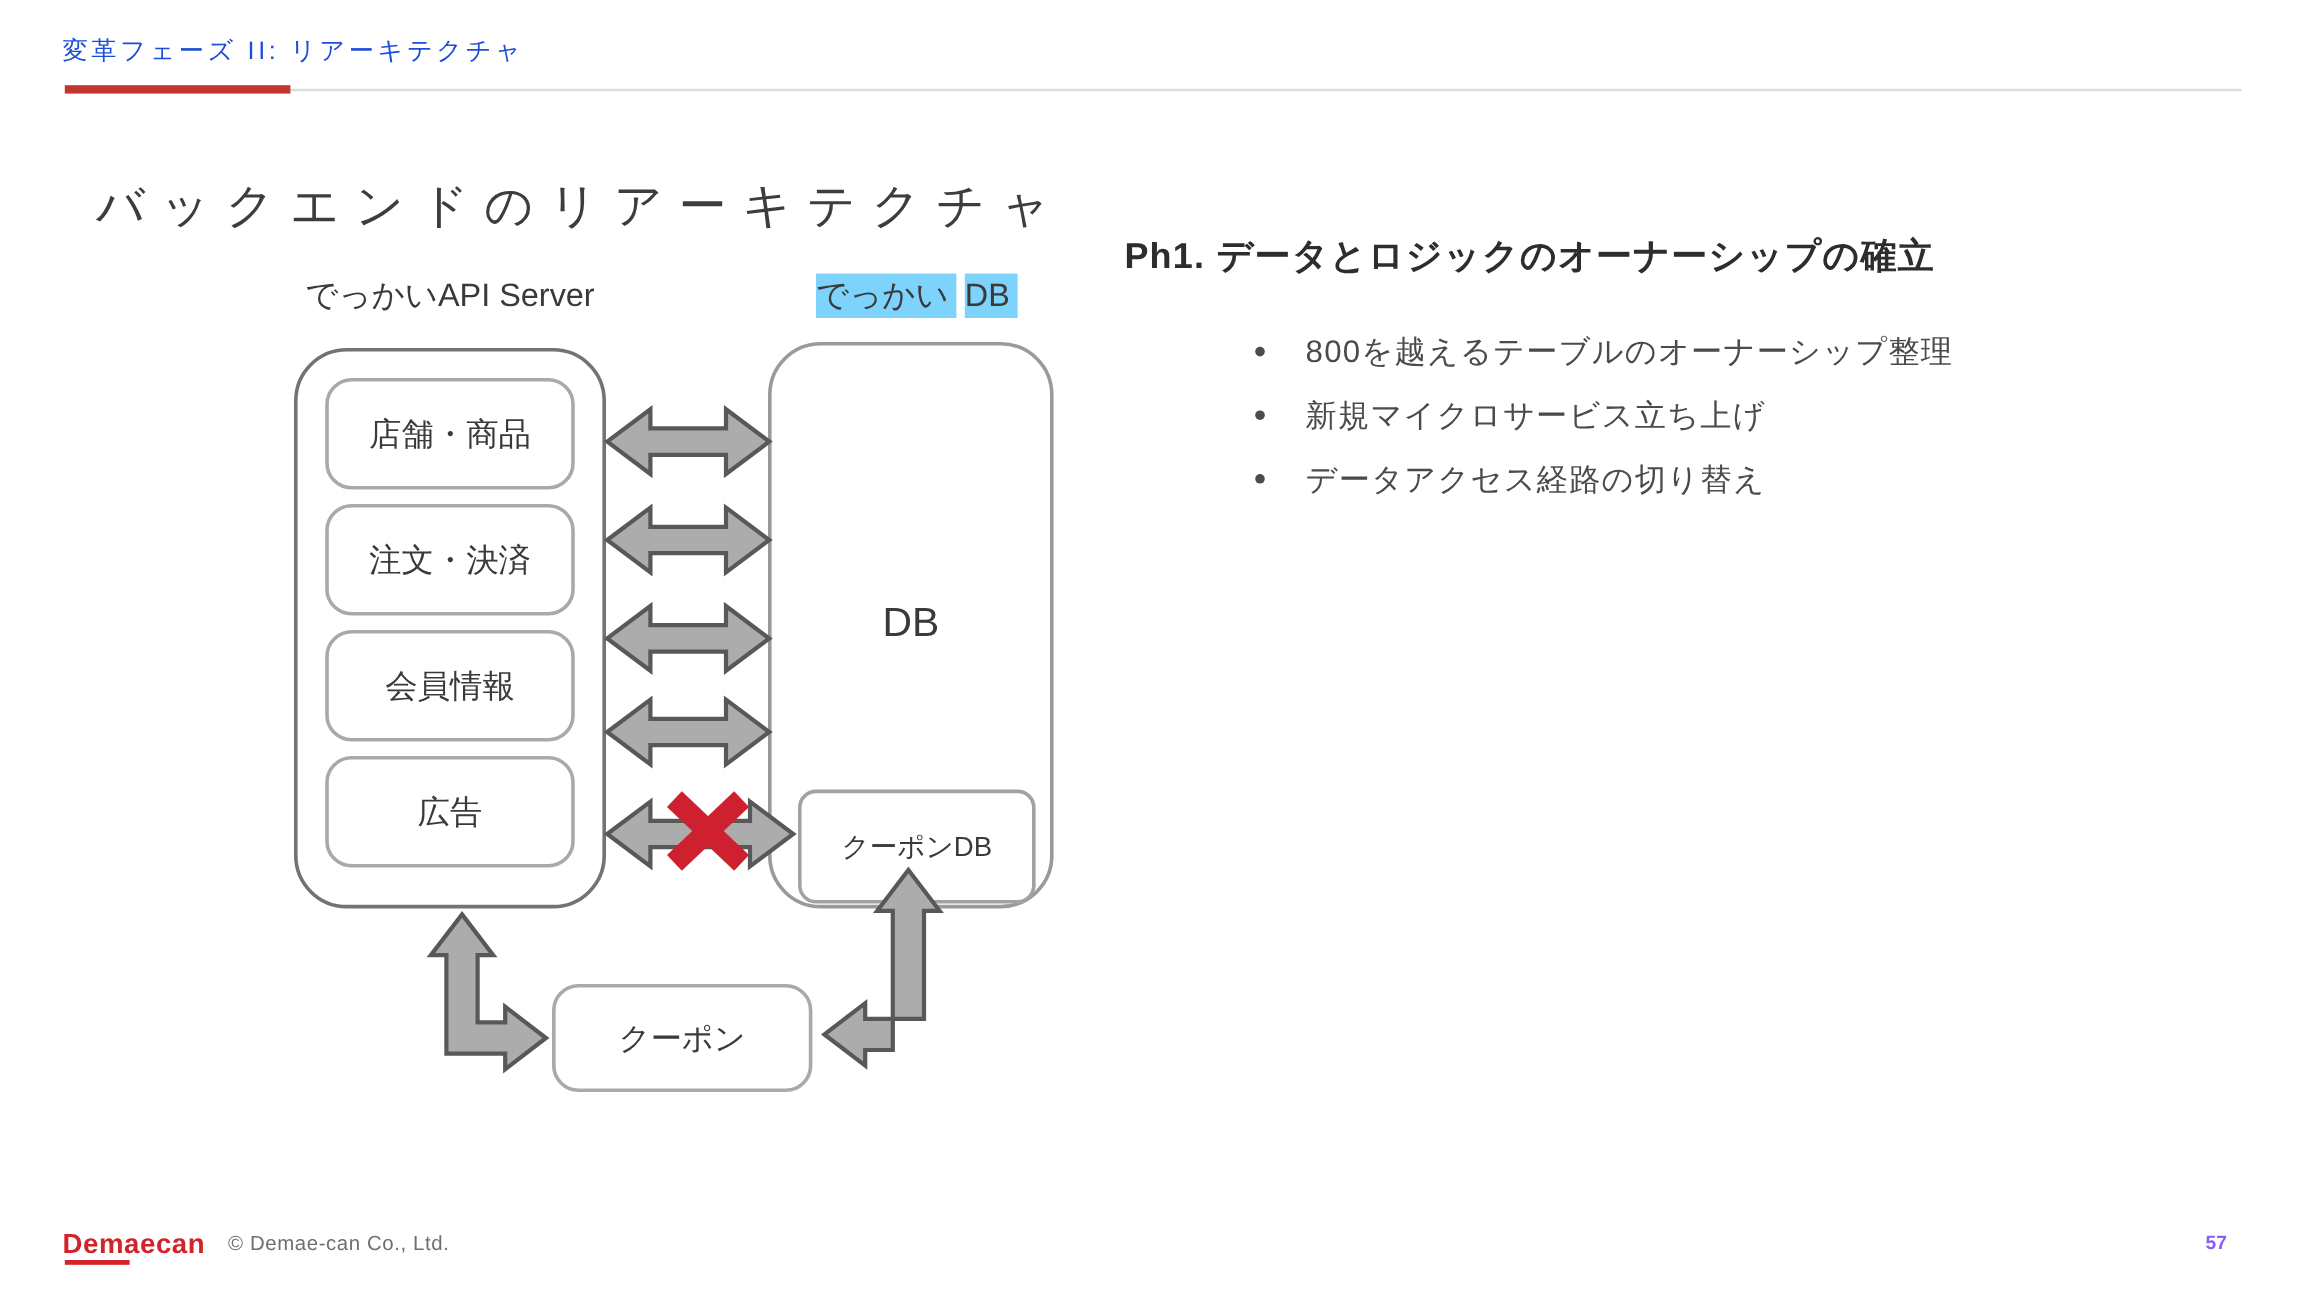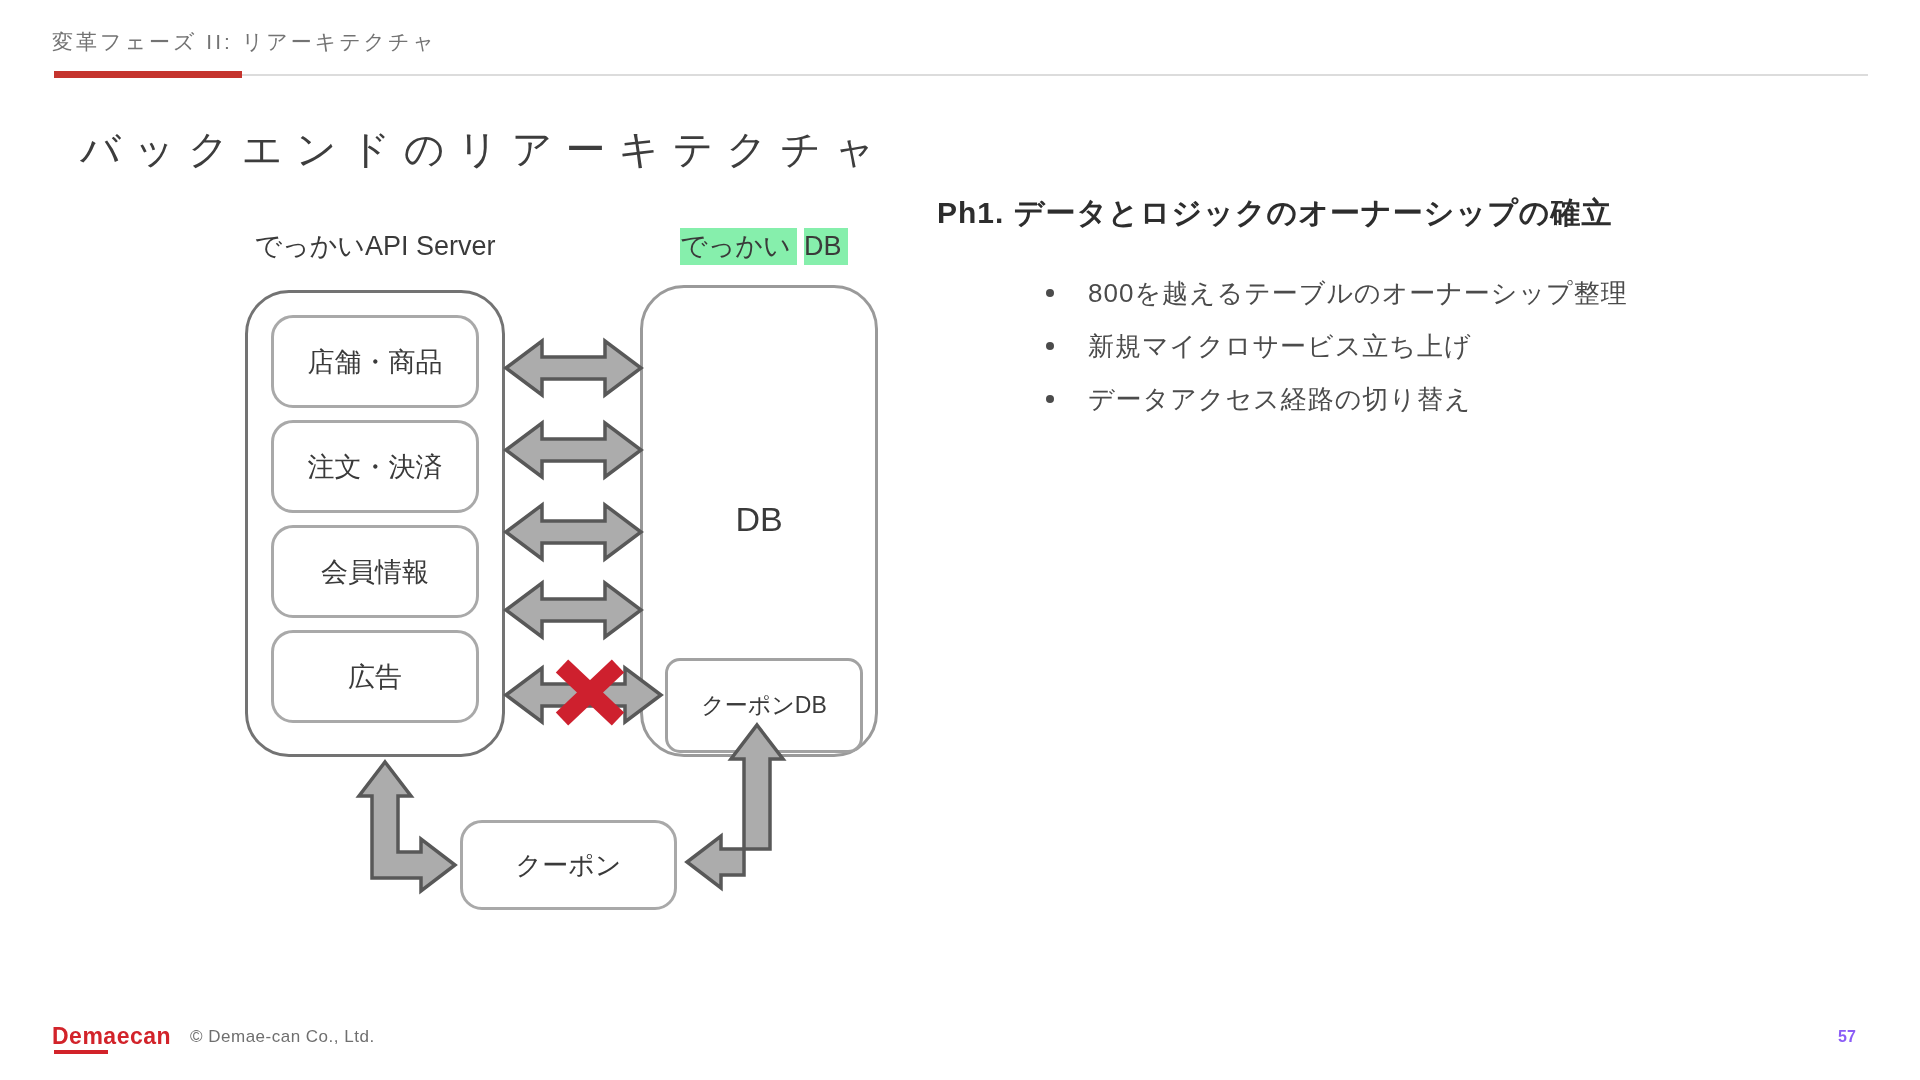--- a/index.html
+++ b/index.html
@@ -1,32 +1,32 @@
 <!DOCTYPE html>
 <html><head>
 <meta charset="utf-8">
 <style>
   html,body{margin:0;padding:0;background:#ffffff;}
   body{width:1920px;height:1080px;position:relative;overflow:hidden;
        font-family:"Liberation Sans","DejaVu Sans",sans-serif;color:#3e3e3e;}
 
   
-  .header-label{position:absolute;left:52px;top:28px;font-size:21px;letter-spacing:3px;color:#737373;}
+  .header-label{position:absolute;left:52px;top:28px;font-size:21px;letter-spacing:3px;color:#1d4ed8;}
   .header-rule{position:absolute;left:54px;top:74px;width:1814px;height:2px;background:#dcdcdc;}
   .header-accent{position:absolute;left:54px;top:71px;width:188px;height:7px;background:#c5342e;}
 
   
-  .slide-title{position:absolute;left:80px;top:122px;margin:0;font-size:40px;font-weight:normal;
+  .slide-title{position:absolute;left:80px;top:144px;margin:0;font-size:40px;font-weight:normal;
                letter-spacing:13px;color:#3d3d3d;}
 
   
   .diagram{position:absolute;left:0;top:0;width:960px;height:960px;}
   .label-api{position:absolute;left:245px;top:228px;width:260px;text-align:center;font-size:27px;color:#3a3a3a;}
   .label-db{position:absolute;left:680px;top:228px;font-size:27px;line-height:37px;color:#3a3a3a;z-index:3;}
-  .label-db div{background:#86efac;display:inline-block;padding-right:6px;}
+  .label-db div{background:#7dd3fc;display:inline-block;padding-right:6px;}
 
   .api-box{position:absolute;left:245px;top:290px;width:260px;height:467px;
            border:3px solid #737373;border-radius:44px;box-sizing:border-box;background:#fff;}
   .inner-box{position:absolute;left:23px;width:208px;height:93px;border:3px solid #a9a9a9;border-radius:22px;
              box-sizing:border-box;display:flex;align-items:center;justify-content:center;
              font-size:27px;color:#3a3a3a;background:#fff;}
 
   .db-box{position:absolute;left:640px;top:285px;width:238px;height:472px;
           border:3px solid #9a9a9a;border-radius:44px;box-sizing:border-box;background:#fff;}
   .db-name{position:absolute;left:0;right:0;top:212px;text-align:center;font-size:34px;color:#3a3a3a;}

